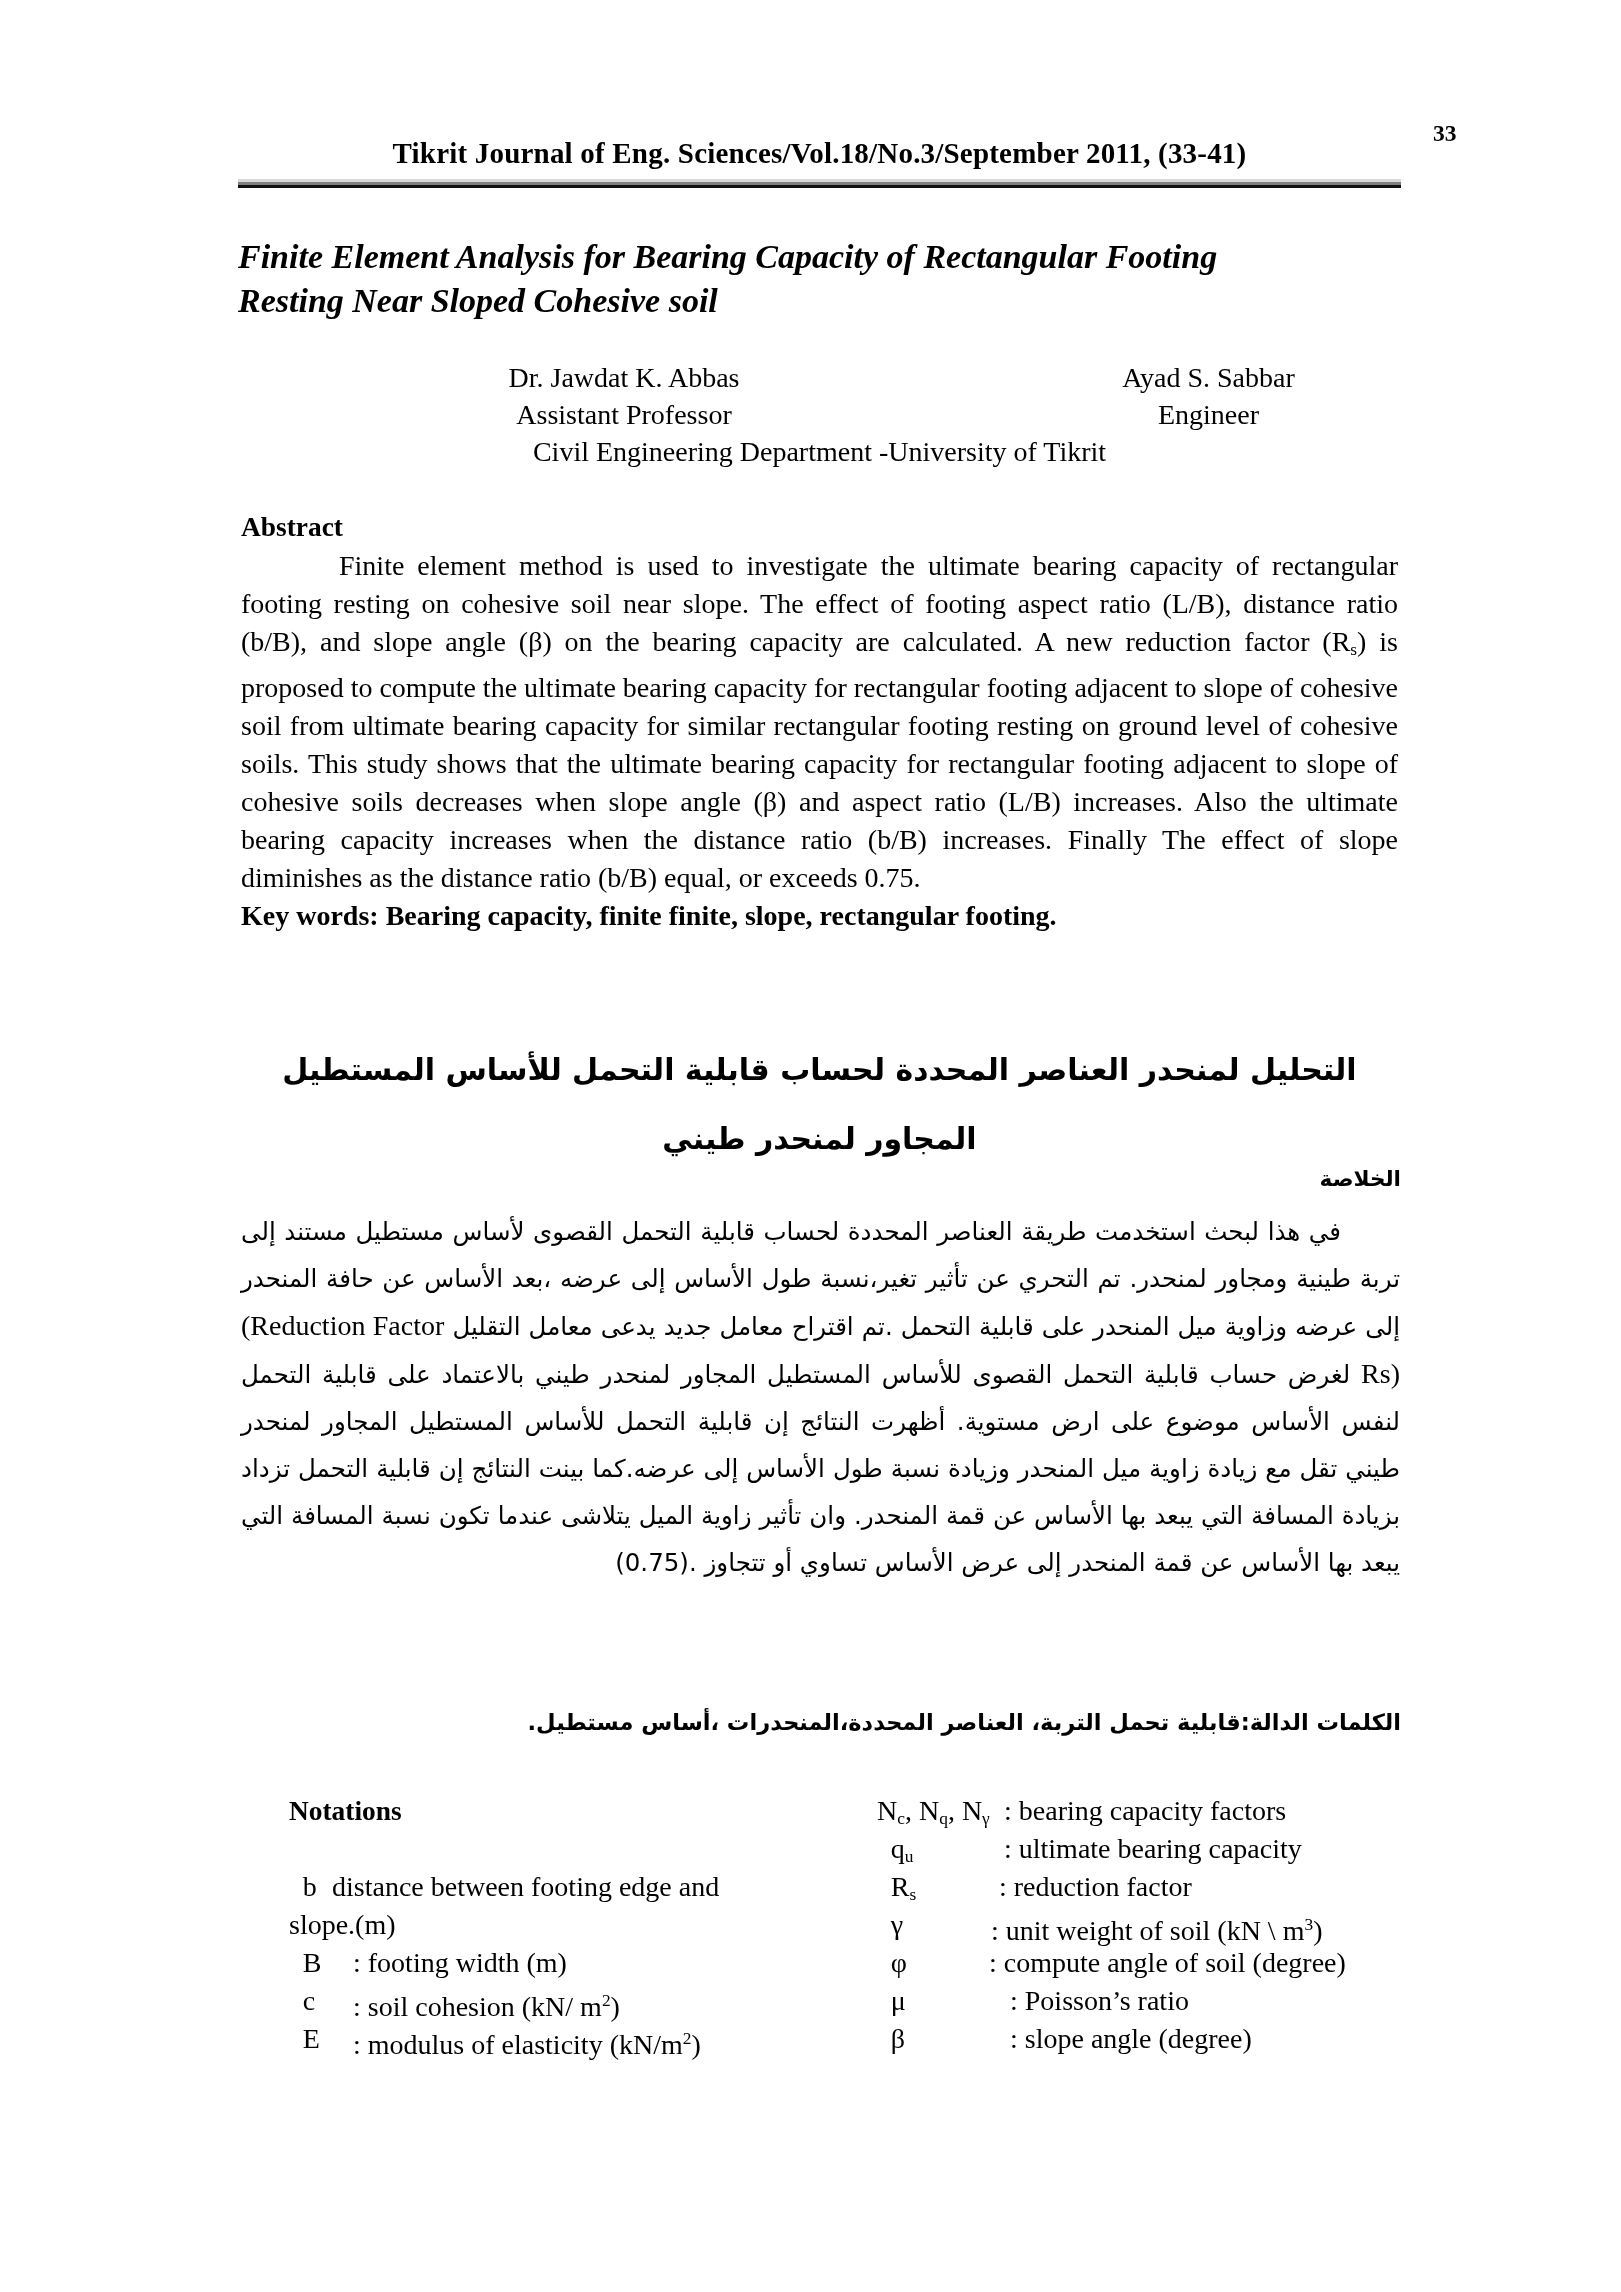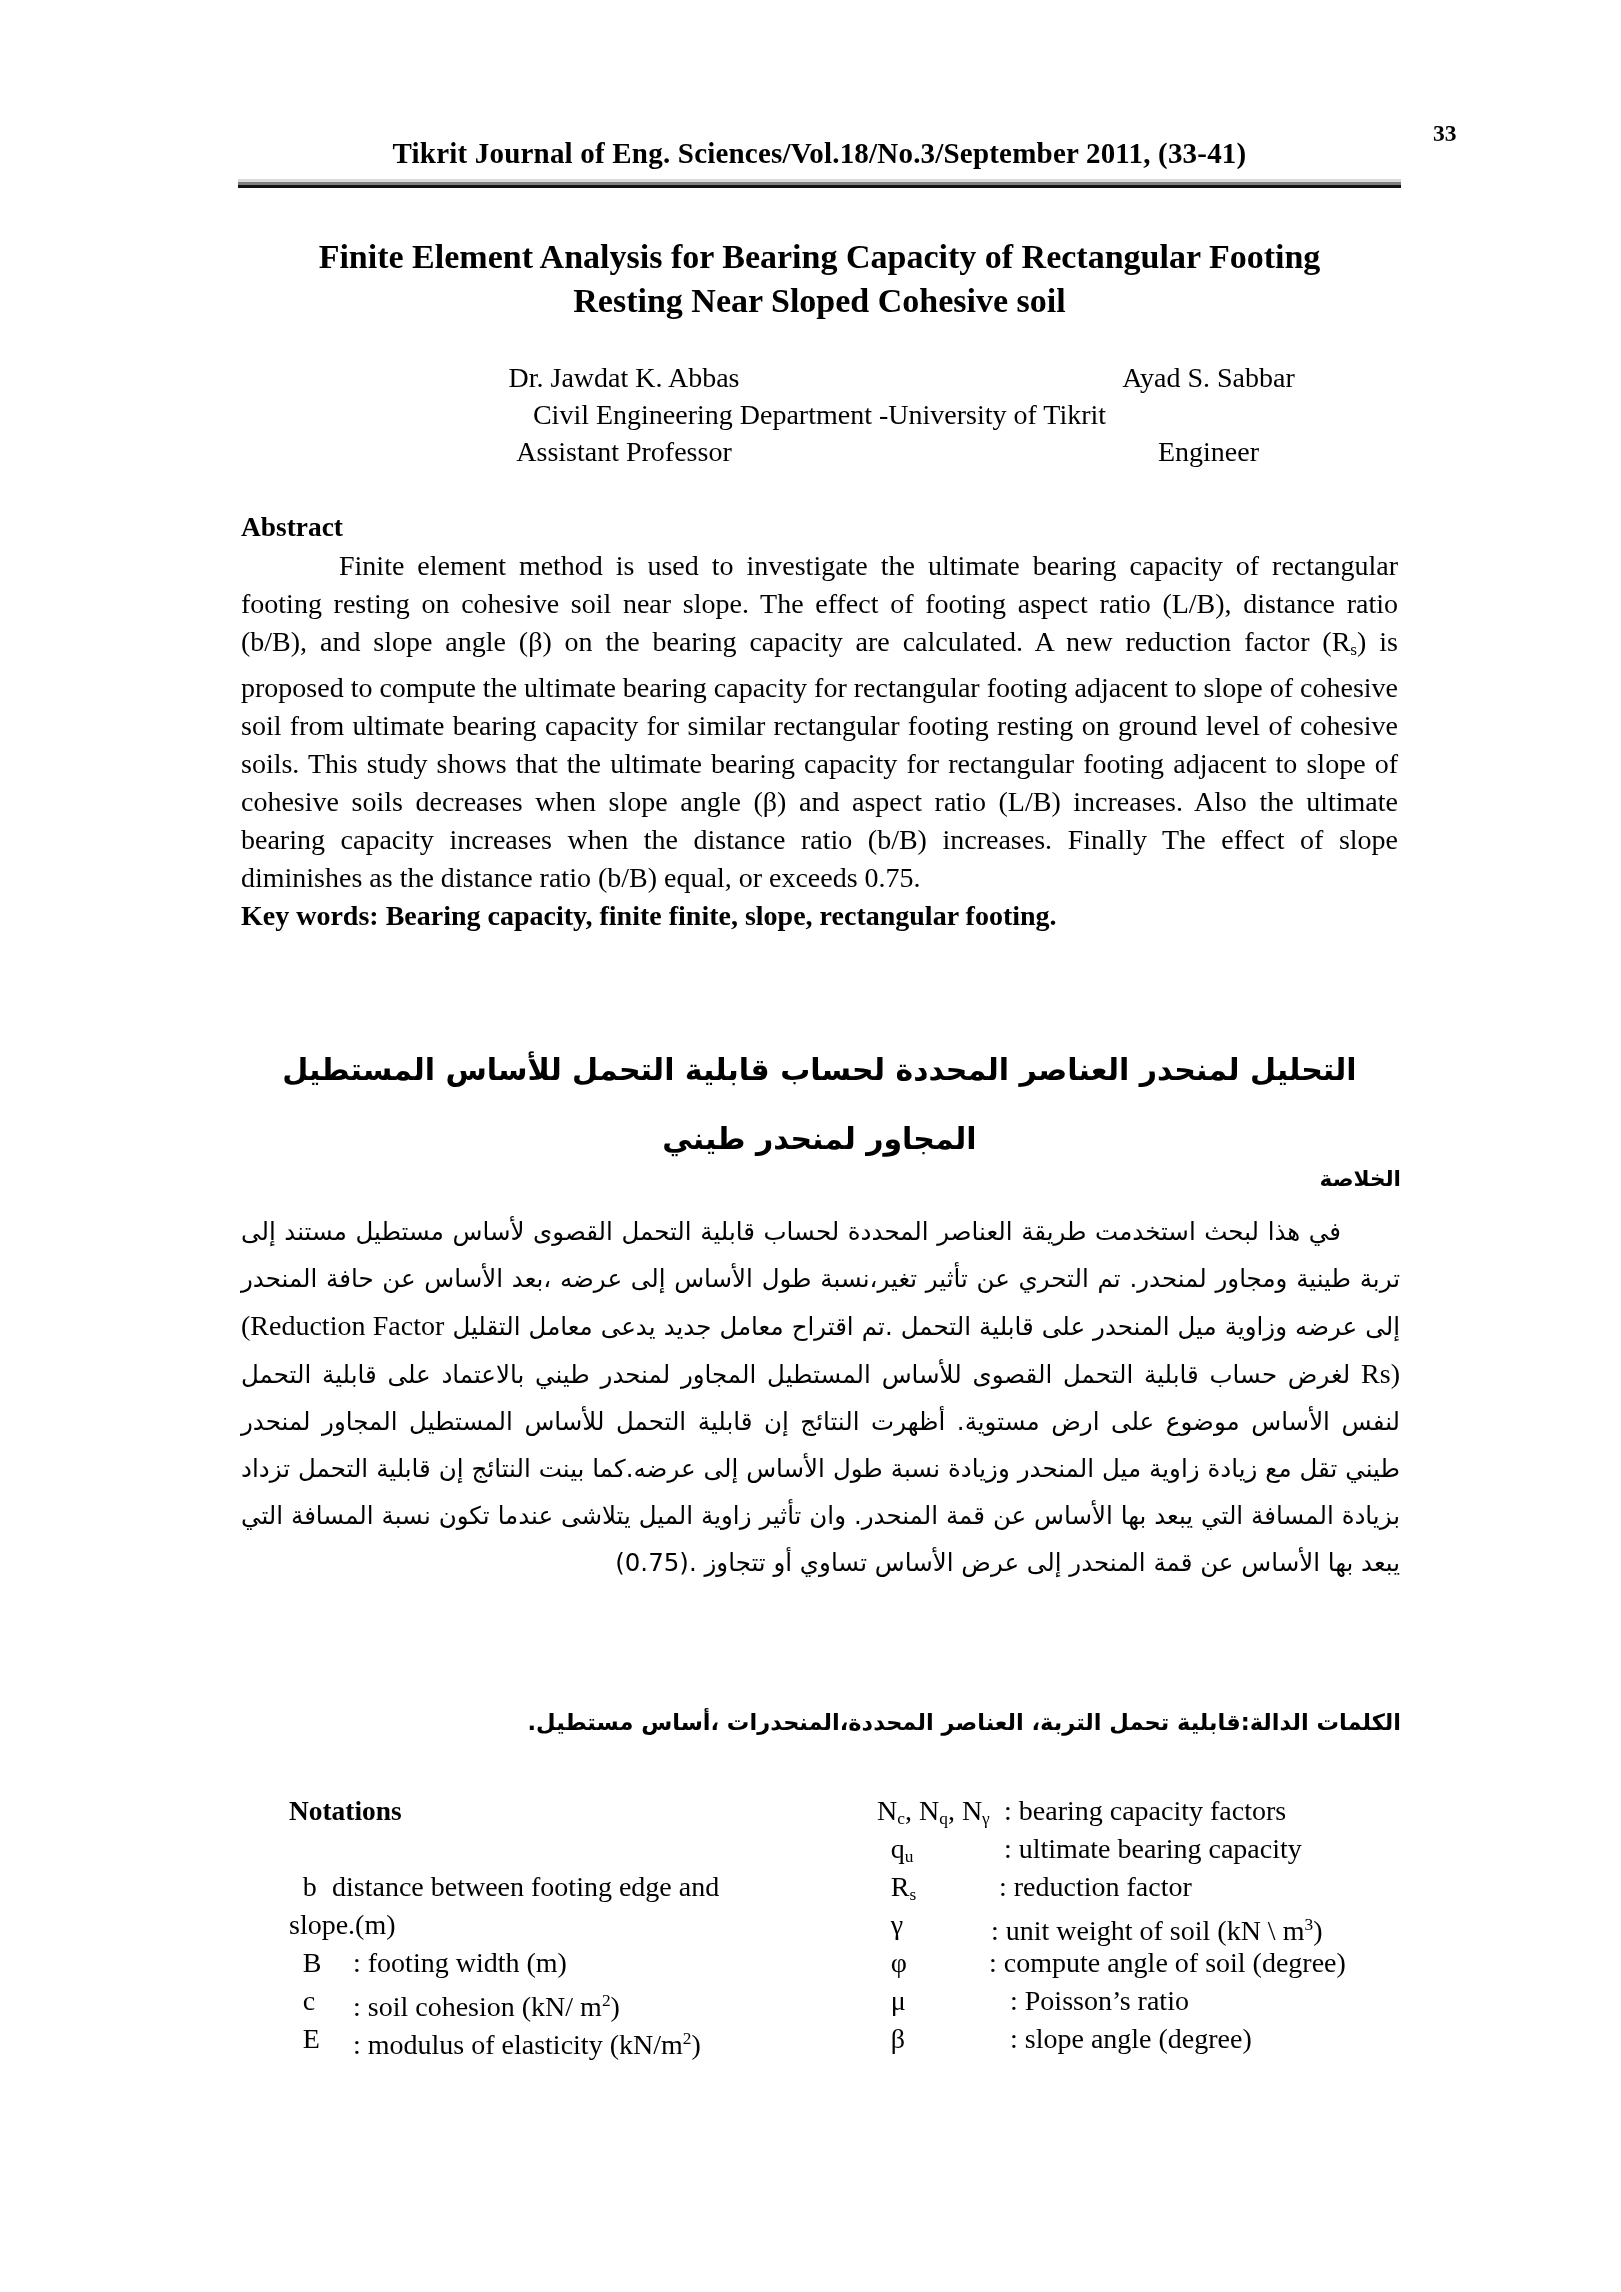--- a/index.html
+++ b/index.html
@@ -6,22 +6,22 @@
   body { width: 1621px; height: 2293px; position: relative; overflow: hidden;
          font-family: "Liberation Serif", "DejaVu Serif", serif; color: #000; }
   .abs { position: absolute; }
   .page-number { left: 1433px; top: 120px; font-size: 23.5px; font-weight: bold; }
   .journal-header { left: 238px; width: 1163px; top: 137px; text-align: center;
                     font-size: 29px; font-weight: bold; letter-spacing: 0.2px; }
   .header-rule { left: 238px; width: 1163px; top: 179px; height: 9.8px; }
   .header-rule .r1 { height: 2.9px; background: #d9d9d9; }
   .header-rule .r2 { height: 2.9px; background: #7f7f7f; }
   .header-rule .r3 { height: 2.9px; background: #111; }
-  .paper-title { left: 238px; width: 1163px; top: 235px; text-align: center;
-                 font-size: 34px; font-weight: bold; line-height: 44px; }
+  .paper-title { left: 238px; width: 1163px; top: 235px; text-align: left;
+                 font-size: 34px; font-weight: bold; font-style: italic; line-height: 44px; }
   .authors { left: 238px; width: 1163px; top: 359px; font-size: 28px; font-weight: normal; line-height: 37px; }
   .author-row { position: relative; height: 37px; }
   .a-left { position: absolute; left: 180px; width: 412px; text-align: center; }
   .a-right { position: absolute; left: 745px; width: 451px; text-align: center; }
   .affil { text-align: center; width: 100%; position: absolute; left: 0; }
   .section-heading { font-size: 27.4px; font-weight: bold; }
   .abstract-head { left: 241px; top: 512px; }
   .abstract-body { left: 241px; width: 1157px; top: 547px; font-size: 28px;
                    line-height: 38px; text-align: justify; }
   .abstract-body p { margin: 0; text-indent: 98px; }
@@ -60,25 +60,25 @@
   <div>Finite Element Analysis for Bearing Capacity of Rectangular Footing</div>
   <div>Resting Near Sloped Cohesive soil</div>
 </div>
 
 <div class="abs authors">
   <div class="author-row">
     <span class="a-left">Dr. Jawdat K. Abbas</span>
     <span class="a-right">Ayad S. Sabbar</span>
   </div>
   <div class="author-row">
-    <span class="affil">Civil Engineering Department -University of Tikrit</span>
+    <span class="a-left">Assistant Professor</span>
+    <span class="a-right">Engineer</span>
   </div>
   <div class="author-row">
-    <span class="a-left">Assistant Professor</span>
-    <span class="a-right">Engineer</span>
+    <span class="affil">Civil Engineering Department -University of Tikrit</span>
   </div>
 </div>
 
 <div class="abs section-heading abstract-head">Abstract</div>
 <div class="abs abstract-body">
   <p><span>Finite element method is used to investigate the ultimate bearing capacity of rectangular footing resting on cohesive soil near slope. The effect of footing aspect ratio (L/B), distance ratio (b/B), and slope angle (β) on the bearing capacity are calculated. A new reduction factor (R</span><sub>s</sub><span>) is proposed to compute the ultimate bearing capacity for rectangular footing adjacent to slope of cohesive soil from ultimate bearing capacity for similar rectangular footing resting on ground level of cohesive soils. This study shows that the ultimate bearing capacity for rectangular footing adjacent to slope of cohesive soils decreases when slope angle (β) and aspect ratio (L/B) increases.  Also the ultimate bearing capacity increases when the distance ratio (b/B) increases. Finally The effect of slope diminishes as the distance ratio (b/B) equal, or exceeds 0.75.</span></p>
   <div class="keywords">Key words: Bearing capacity, finite finite, slope, rectangular footing.</div>
 </div>
 
 <div class="abs ar-title">

